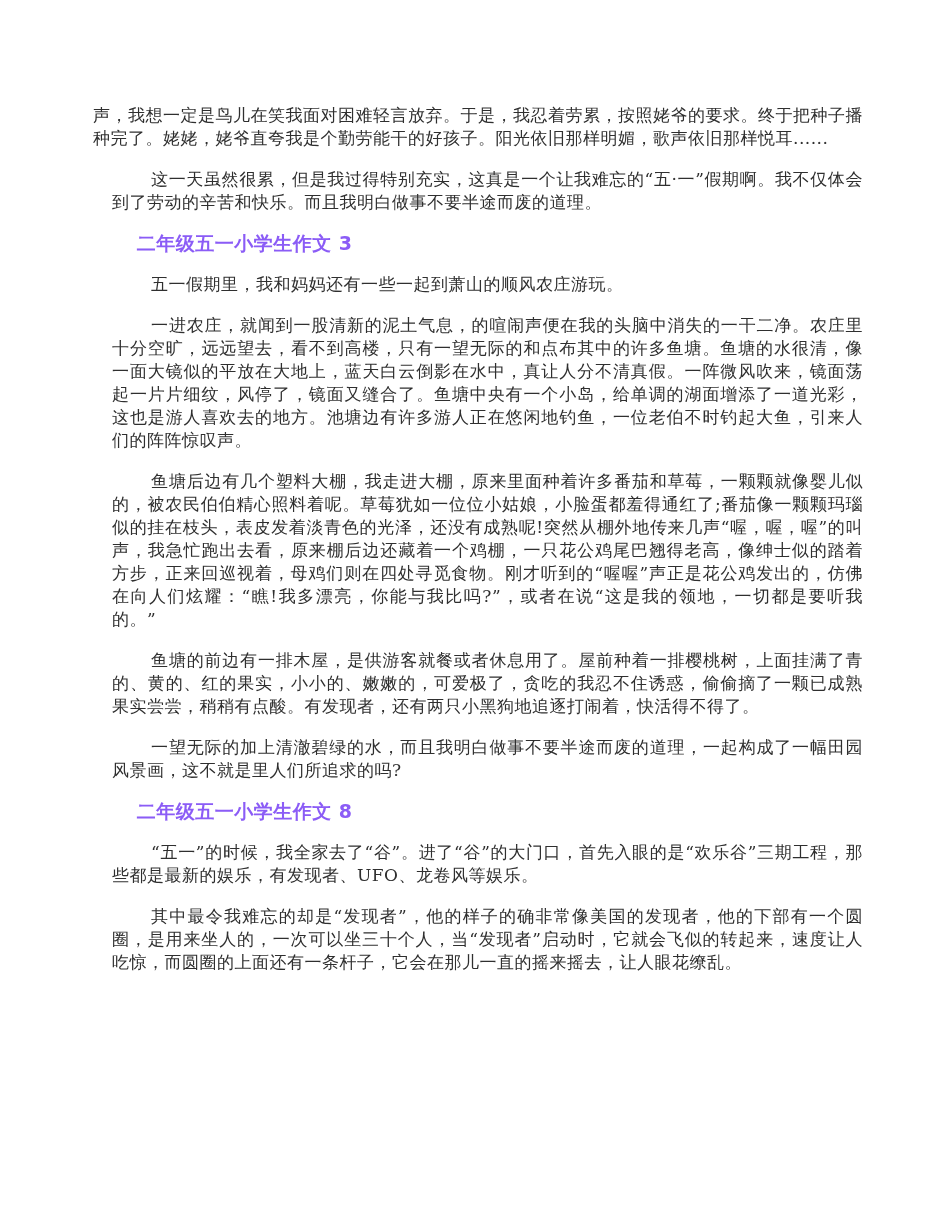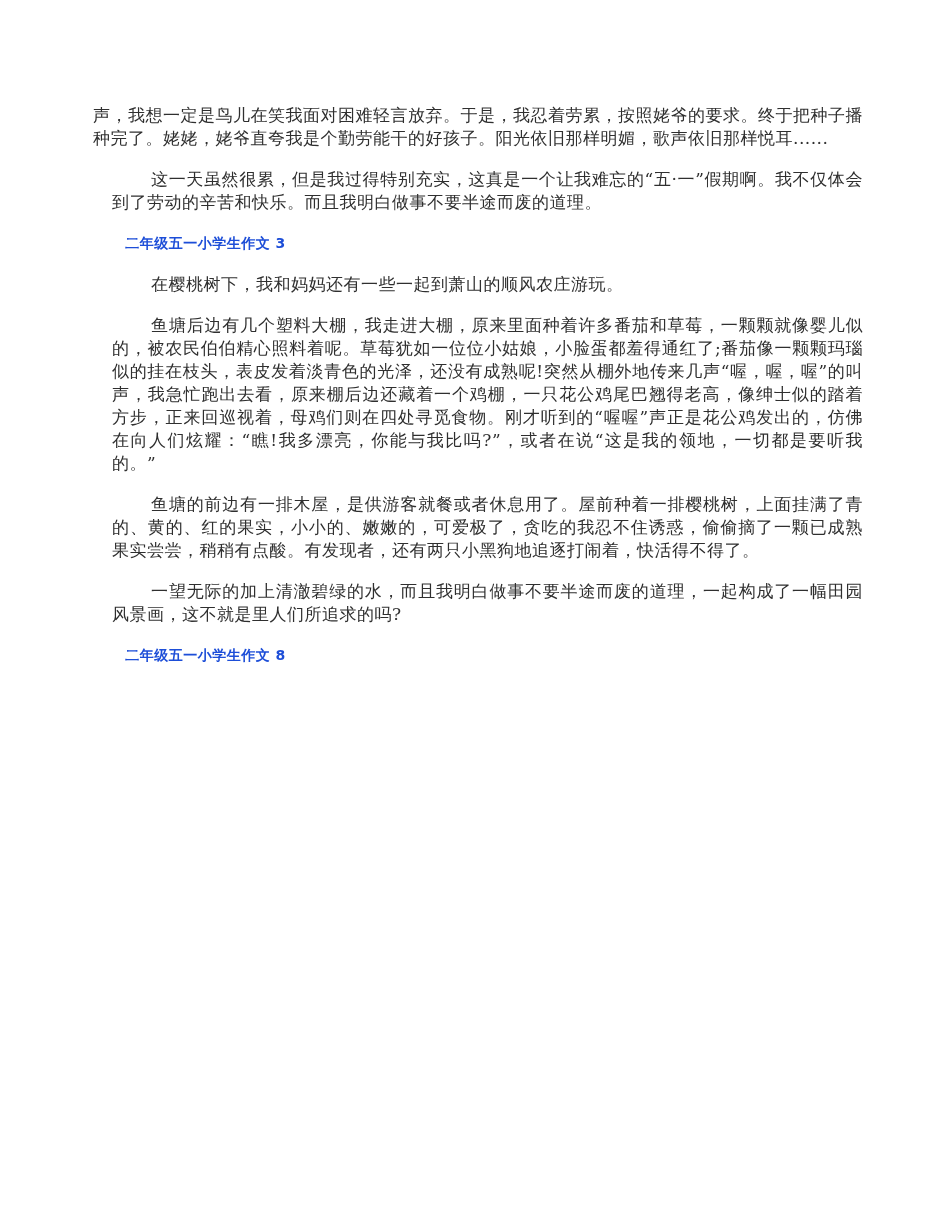--- a/index.html
+++ b/index.html
@@ -28,45 +28,48 @@
     text-align: justify;
     letter-spacing: 0.5px;
     word-break: break-all;
   }
   .para.indent {
     text-indent: 2.3em;
     margin-left: 19px;
   }
   .section-heading {
     margin: 0 0 18px 0;
-    font-size: 14px;
+    font-size: 19px;
     line-height: 23px;
     font-weight: bold;
-    color: #1d4ed8;
+    color: #8b5cf6;
     text-indent: 2.3em;
     font-family: "DejaVu Sans", "Liberation Sans", sans-serif;
     letter-spacing: 0.5px;
   }
 </style>
 </head>
 <body>
 
 <div class="doc-page">
   <p class="para">声，我想一定是鸟儿在笑我面对困难轻言放弃。于是，我忍着劳累，按照姥爷的要求。终于把种子播种完了。姥姥，姥爷直夸我是个勤劳能干的好孩子。阳光依旧那样明媚，歌声依旧那样悦耳......</p>
 
   <p class="para indent">这一天虽然很累，但是我过得特别充实，这真是一个让我难忘的“五·一”假期啊。我不仅体会到了劳动的辛苦和快乐。而且我明白做事不要半途而废的道理。</p>
 
   <h3 class="section-heading">二年级五一小学生作文 3</h3>
 
-  <p class="para indent">在樱桃树下，我和妈妈还有一些一起到萧山的顺风农庄游玩。</p>
+  <p class="para indent">五一假期里，我和妈妈还有一些一起到萧山的顺风农庄游玩。</p>
 
+  <p class="para indent">一进农庄，就闻到一股清新的泥土气息，的喧闹声便在我的头脑中消失的一干二净。农庄里十分空旷，远远望去，看不到高楼，只有一望无际的和点布其中的许多鱼塘。鱼塘的水很清，像一面大镜似的平放在大地上，蓝天白云倒影在水中，真让人分不清真假。一阵微风吹来，镜面荡起一片片细纹，风停了，镜面又缝合了。鱼塘中央有一个小岛，给单调的湖面增添了一道光彩，这也是游人喜欢去的地方。池塘边有许多游人正在悠闲地钓鱼，一位老伯不时钓起大鱼，引来人们的阵阵惊叹声。</p>
 
   <p class="para indent">鱼塘后边有几个塑料大棚，我走进大棚，原来里面种着许多番茄和草莓，一颗颗就像婴儿似的，被农民伯伯精心照料着呢。草莓犹如一位位小姑娘，小脸蛋都羞得通红了;番茄像一颗颗玛瑙似的挂在枝头，表皮发着淡青色的光泽，还没有成熟呢!突然从棚外地传来几声“喔，喔，喔”的叫声，我急忙跑出去看，原来棚后边还藏着一个鸡棚，一只花公鸡尾巴翘得老高，像绅士似的踏着方步，正来回巡视着，母鸡们则在四处寻觅食物。刚才听到的“喔喔”声正是花公鸡发出的，仿佛在向人们炫耀：“瞧!我多漂亮，你能与我比吗?”，或者在说“这是我的领地，一切都是要听我的。”</p>
 
   <p class="para indent">鱼塘的前边有一排木屋，是供游客就餐或者休息用了。屋前种着一排樱桃树，上面挂满了青的、黄的、红的果实，小小的、嫩嫩的，可爱极了，贪吃的我忍不住诱惑，偷偷摘了一颗已成熟果实尝尝，稍稍有点酸。有发现者，还有两只小黑狗地追逐打闹着，快活得不得了。</p>
 
   <p class="para indent">一望无际的加上清澈碧绿的水，而且我明白做事不要半途而废的道理，一起构成了一幅田园风景画，这不就是里人们所追求的吗?</p>
 
   <h3 class="section-heading">二年级五一小学生作文 8</h3>
 
+  <p class="para indent">“五一”的时候，我全家去了“谷”。进了“谷”的大门口，首先入眼的是“欢乐谷”三期工程，那些都是最新的娱乐，有发现者、UFO、龙卷风等娱乐。</p>
 
+  <p class="para indent">其中最令我难忘的却是“发现者”，他的样子的确非常像美国的发现者，他的下部有一个圆圈，是用来坐人的，一次可以坐三十个人，当“发现者”启动时，它就会飞似的转起来，速度让人吃惊，而圆圈的上面还有一条杆子，它会在那儿一直的摇来摇去，让人眼花缭乱。</p>
 
 </div>
 
 </body></html>

